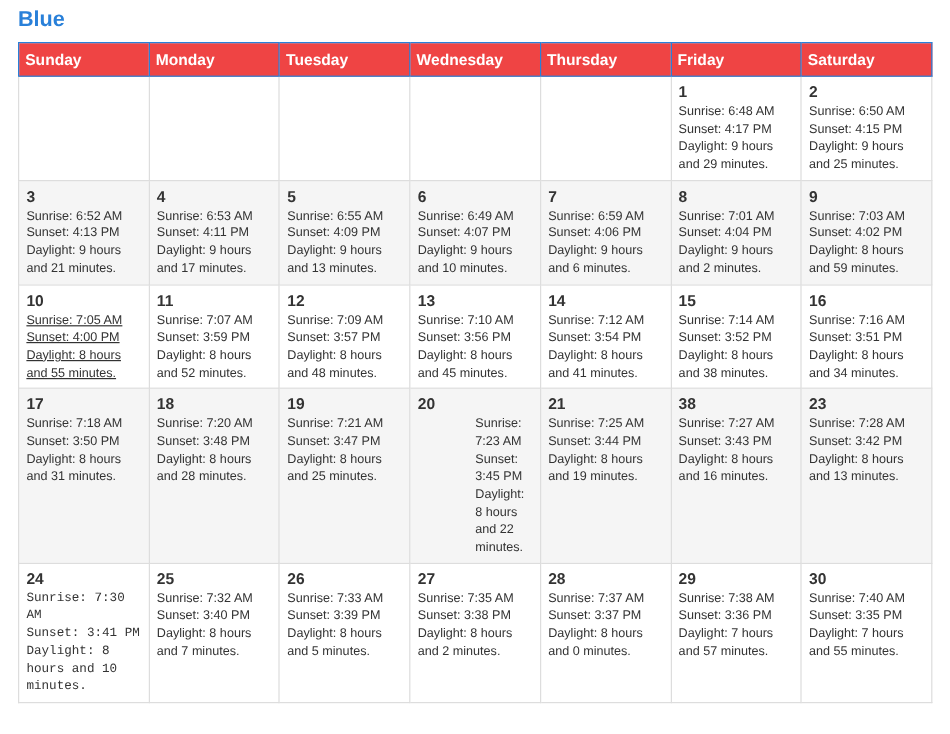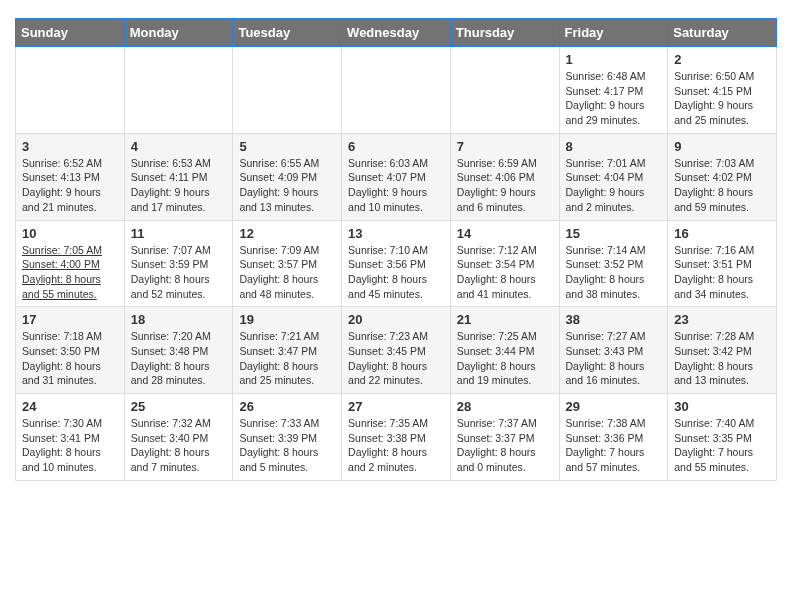--- a/index.html
+++ b/index.html
@@ -45,21 +45,21 @@
       font-size: 16px;
       color: #333;
       font-weight: normal;
     }
     .calendar-table {
       width: 100%;
       border-collapse: collapse;
       border: 1px solid #ccc;
     }
     .calendar-table th {
-      background-color: #737373;
+      background-color: #ef4444;
       color: #fff;
       padding: 6px 5px;
       font-size: 13px;
       font-weight: bold;
       text-align: left;
       border: 1px solid #2980d9;
     }
     .calendar-table td {
       vertical-align: top;
       padding: 5px 6px;
@@ -87,20 +87,21 @@
     .empty-cell {
       background: #fff;
     }
   </style>
 </head>
 <body>
 
 <div class="header-area">
   <div class="logo">
     <div>
+      <div style="font-size:18px;font-weight:bold;color:#2980d9;margin-top:-4px;">Blue</div>
     </div>
   </div>
   <div class="title-area">
     <div class="month-title"></div>
     <div class="location-title"></div>
   </div>
 </div>
 
 <table class="calendar-table">
   <thead>
@@ -148,21 +149,21 @@
 Daylight: 9 hours and 17 minutes.</div>
         </td>
         <td>
           <span class="day-number">5</span>
           <div class="day-info" style="white-space: pre-line;">Sunrise: 6:55 AM
 Sunset: 4:09 PM
 Daylight: 9 hours and 13 minutes.</div>
         </td>
         <td>
           <span class="day-number">6</span>
-          <div class="day-info" style="white-space: pre-line;">Sunrise: 6:03 AM
+          <div class="day-info" style="white-space: pre-line;">Sunrise: 6:49 AM
 Sunset: 4:07 PM
 Daylight: 9 hours and 10 minutes.</div>
         </td>
         <td>
           <span class="day-number">7</span>
           <div class="day-info" style="white-space: pre-line;">Sunrise: 6:59 AM
 Sunset: 4:06 PM
 Daylight: 9 hours and 6 minutes.</div>
         </td>
         <td>
@@ -236,21 +237,21 @@
 Daylight: 8 hours and 28 minutes.</div>
         </td>
         <td>
           <span class="day-number">19</span>
           <div class="day-info" style="white-space: pre-line;">Sunrise: 7:21 AM
 Sunset: 3:47 PM
 Daylight: 8 hours and 25 minutes.</div>
         </td>
         <td>
           <span class="day-number">20</span>
-          <div class="day-info" style="white-space: pre-line;">Sunrise: 7:23 AM
+          <div class="day-info" style="white-space: pre-line; margin-left: 48px;">Sunrise: 7:23 AM
 Sunset: 3:45 PM
 Daylight: 8 hours and 22 minutes.</div>
         </td>
         <td>
           <span class="day-number">21</span>
           <div class="day-info" style="white-space: pre-line;">Sunrise: 7:25 AM
 Sunset: 3:44 PM
 Daylight: 8 hours and 19 minutes.</div>
         </td>
         <td>
@@ -262,21 +263,21 @@
         <td>
           <span class="day-number">23</span>
           <div class="day-info" style="white-space: pre-line;">Sunrise: 7:28 AM
 Sunset: 3:42 PM
 Daylight: 8 hours and 13 minutes.</div>
         </td>
       </tr>
       <tr>
         <td>
           <span class="day-number">24</span>
-          <div class="day-info" style="white-space: pre-line;">Sunrise: 7:30 AM
+          <div class="day-info" style="white-space: pre-line; font-family: Liberation Mono, monospace;">Sunrise: 7:30 AM
 Sunset: 3:41 PM
 Daylight: 8 hours and 10 minutes.</div>
         </td>
         <td>
           <span class="day-number">25</span>
           <div class="day-info" style="white-space: pre-line;">Sunrise: 7:32 AM
 Sunset: 3:40 PM
 Daylight: 8 hours and 7 minutes.</div>
         </td>
         <td>

